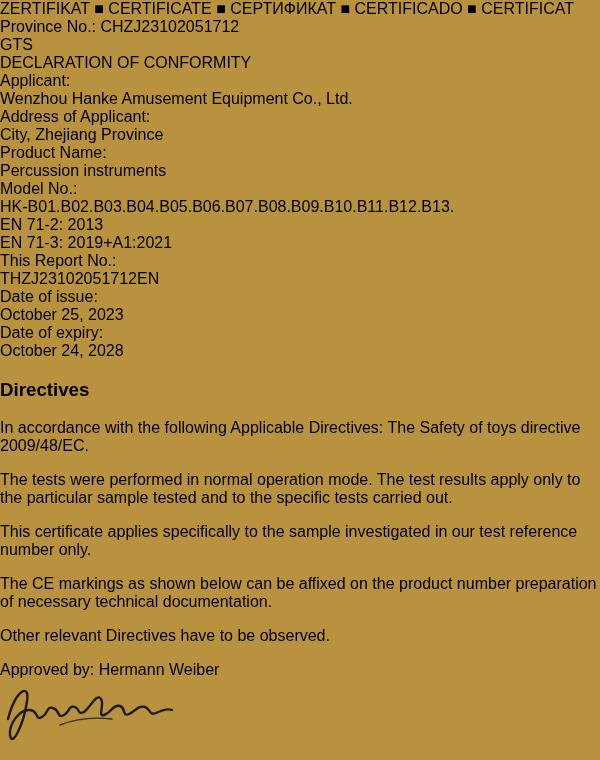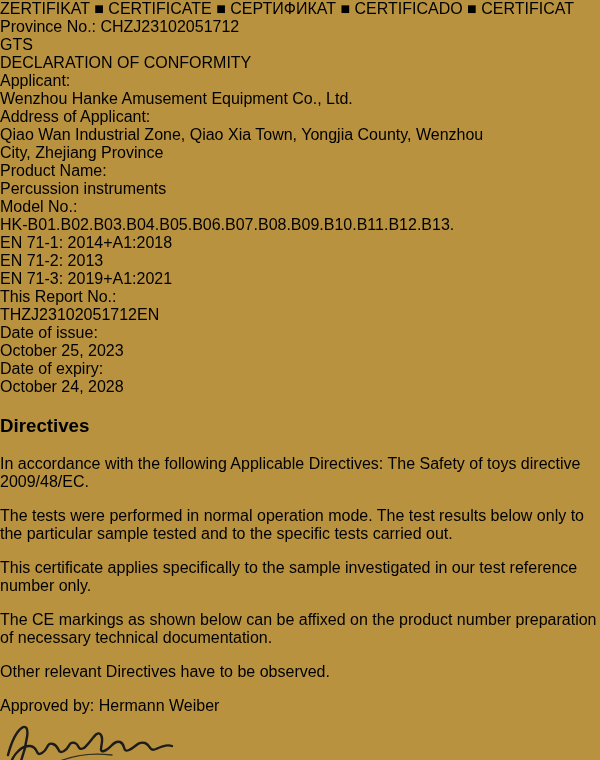--- a/index.html
+++ b/index.html
@@ -84,39 +84,37 @@
   <div class="fields" id="fields">
       <div class="frow">
         <div class="flabel">Applicant:</div>
         <div class="fvals">
           <div>Wenzhou Hanke Amusement Equipment Co., Ltd.</div>
         </div>
       </div>
       <div class="frow">
         <div class="flabel">Address of Applicant:</div>
         <div class="fvals">
-          <div>Qiao Wan Industrial Zone, Qiao Xia Town, Yongjia County, Wenzhou</div>
           <div>City, Zhejiang Province</div>
         </div>
       </div>
       <div class="frow">
         <div class="flabel">Product Name:</div>
         <div class="fvals">
           <div>Percussion instruments</div>
         </div>
       </div>
       <div class="frow">
         <div class="flabel">Model No.:</div>
         <div class="fvals">
           <div>HK-B01.B02.B03.B04.B05.B06.B07.B08.B09.B10.B11.B12.B13.</div>
         </div>
       </div>
       <div class="frow">
         <div class="fvals">
-          <div>EN 71-1: 2014+A1:2018</div>
           <div>EN 71-2: 2013</div>
           <div>EN 71-3: 2019+A1:2021</div>
         </div>
       </div>
       <div class="frow">
         <div class="flabel">This Report No.:</div>
         <div class="fvals">
           <div>THZJ23102051712EN</div>
         </div>
       </div>
@@ -131,21 +129,21 @@
         <div class="fvals">
           <div>October 24, 2028</div>
         </div>
       </div>
     </div>
 
   <div class="conclusion">
     <h3>Directives</h3>
     <div id="conclusion-paras">
         <p>In accordance with the following Applicable Directives: The Safety of toys directive 2009/48/EC.</p>
-        <p>The tests were performed in normal operation mode. The test results below only to the particular sample tested and to the specific tests carried out.</p>
+        <p>The tests were performed in normal operation mode. The test results apply only to the particular sample tested and to the specific tests carried out.</p>
         <p>This certificate applies specifically to the sample investigated in our test reference number only.</p>
         <p>The CE markings as shown below can be affixed on the product number preparation of necessary technical documentation.</p>
         <p>Other relevant Directives have to be observed.</p>
       </div>
   </div>
 
   <div class="approved">Approved by: Hermann Weiber</div>
 
   <svg class="signature" width="180" height="78" viewBox="0 0 180 78">
     <path d="M8,40 C16,10 30,4 27,22 C24,44 12,70 10,56 C9,44 20,30 30,31 C39,32 35,42 42,38 C49,34 46,27 53,29 C60,31 57,40 64,36 C70,33 68,26 75,28 C80,30 77,36 84,33 C92,26 97,14 101,20 C105,26 97,38 104,36 C111,34 113,25 120,27 C126,29 122,38 129,35 C136,32 138,26 145,28 C151,30 149,37 156,34 C162,31 167,29 172,31" fill="none" stroke="#1c1c1c" stroke-width="2.4" stroke-linecap="round"></path>

